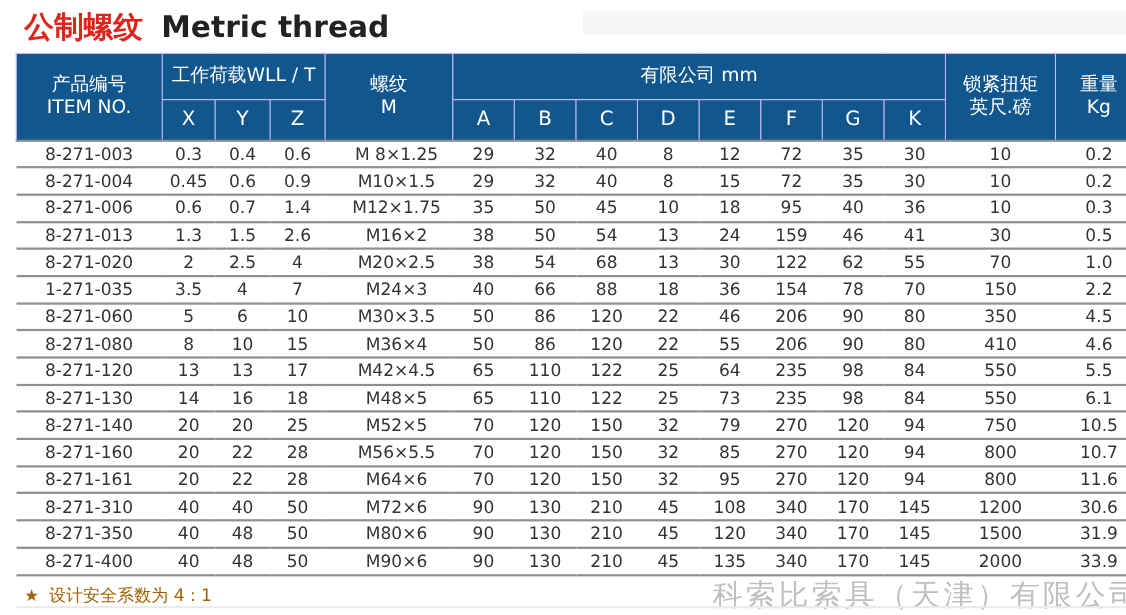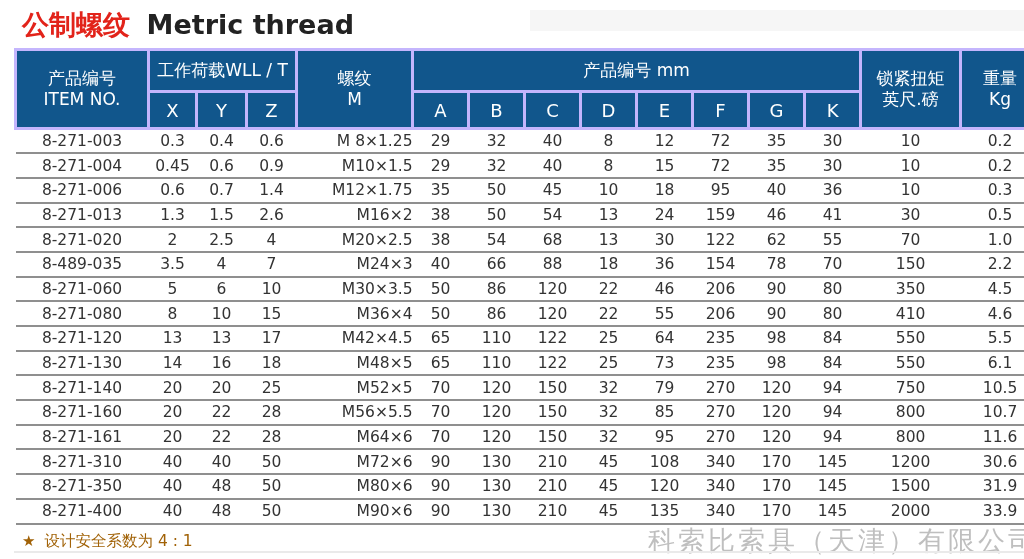--- a/index.html
+++ b/index.html
@@ -17,42 +17,42 @@
   .deco-band{position:absolute;left:516px;top:10px;width:508px;height:21px;background:#f6f6f6;}
 
   .title{position:absolute;left:8px;top:7px;font-size:27px;white-space:nowrap;}
   .title-cn{color:var(--title-red);font-weight:bold;}
   .title-en{color:#222222;font-weight:600;margin-left:8px;}
 
   table.spec{position:absolute;left:0;top:48px;width:1024px;border-collapse:collapse;table-layout:fixed;}
   thead th{
     background:var(--header-blue);
     color:#ffffff;
-    border:3px solid #c4b5fd;
+    border:1px solid #c4b5fd;
     font-weight:normal;
     padding:0;
     vertical-align:middle;
   }
   thead tr.h-top{height:42px;}
   thead tr.h-sub{height:37px;}
   .hl{font-size:17px;line-height:1.25;}
   .sub-letter{font-size:18px;}
   tbody tr{height:24.7px;}
   tbody td{
     padding:0;
     height:22px;
     text-align:center;
     font-size:15.5px;
     color:var(--body-text);
     border-bottom:2px solid var(--row-line);
     white-space:nowrap;
     overflow:hidden;
   }
   tbody tr:first-child td{border-top:2px solid var(--row-line);}
-  tbody td.thread{text-align:right;padding-left:14px;}
+  tbody td.thread{text-align:center;padding-left:14px;}
 
   .footnote{position:absolute;left:8px;top:531px;font-size:15.5px;color:#a16207;white-space:nowrap;}
   .footnote .star{margin-right:9px;font-size:15px;}
 
   .watermark{
     position:absolute;right:0px;top:523px;
     font-size:27px;color:var(--watermark-gray);opacity:.85;
     letter-spacing:3px;white-space:nowrap;pointer-events:none;
   }
   .bottom-line{position:absolute;left:0;top:551px;width:1024px;height:2px;background:#eaeaea;}
@@ -91,21 +91,21 @@
       <tr class="h-top">
         <th rowspan="2">
           <div class="hl">产品编号</div>
           <div class="hl">ITEM NO.</div>
         </th>
         <th colspan="3" class="hl">工作荷载WLL / T</th>
         <th rowspan="2">
           <div class="hl">螺纹</div>
           <div class="hl">M</div>
         </th>
-        <th colspan="8" class="hl">产品编号 mm</th>
+        <th colspan="8" class="hl">有限公司 mm</th>
         <th rowspan="2">
           <div class="hl">锁紧扭矩</div>
           <div class="hl">英尺.磅</div>
         </th>
         <th rowspan="2">
           <div class="hl">重量</div>
           <div class="hl">Kg</div>
         </th>
       </tr>
       <tr class="h-sub">
@@ -202,21 +202,21 @@
           <td>68</td>
           <td>13</td>
           <td>30</td>
           <td>122</td>
           <td>62</td>
           <td>55</td>
           <td>70</td>
           <td>1.0</td>
         </tr>
         <tr>
-          <td>8-489-035</td>
+          <td>1-271-035</td>
           <td>3.5</td>
           <td>4</td>
           <td>7</td>
           <td class="thread">M24×3</td>
           <td>40</td>
           <td>66</td>
           <td>88</td>
           <td>18</td>
           <td>36</td>
           <td>154</td>

